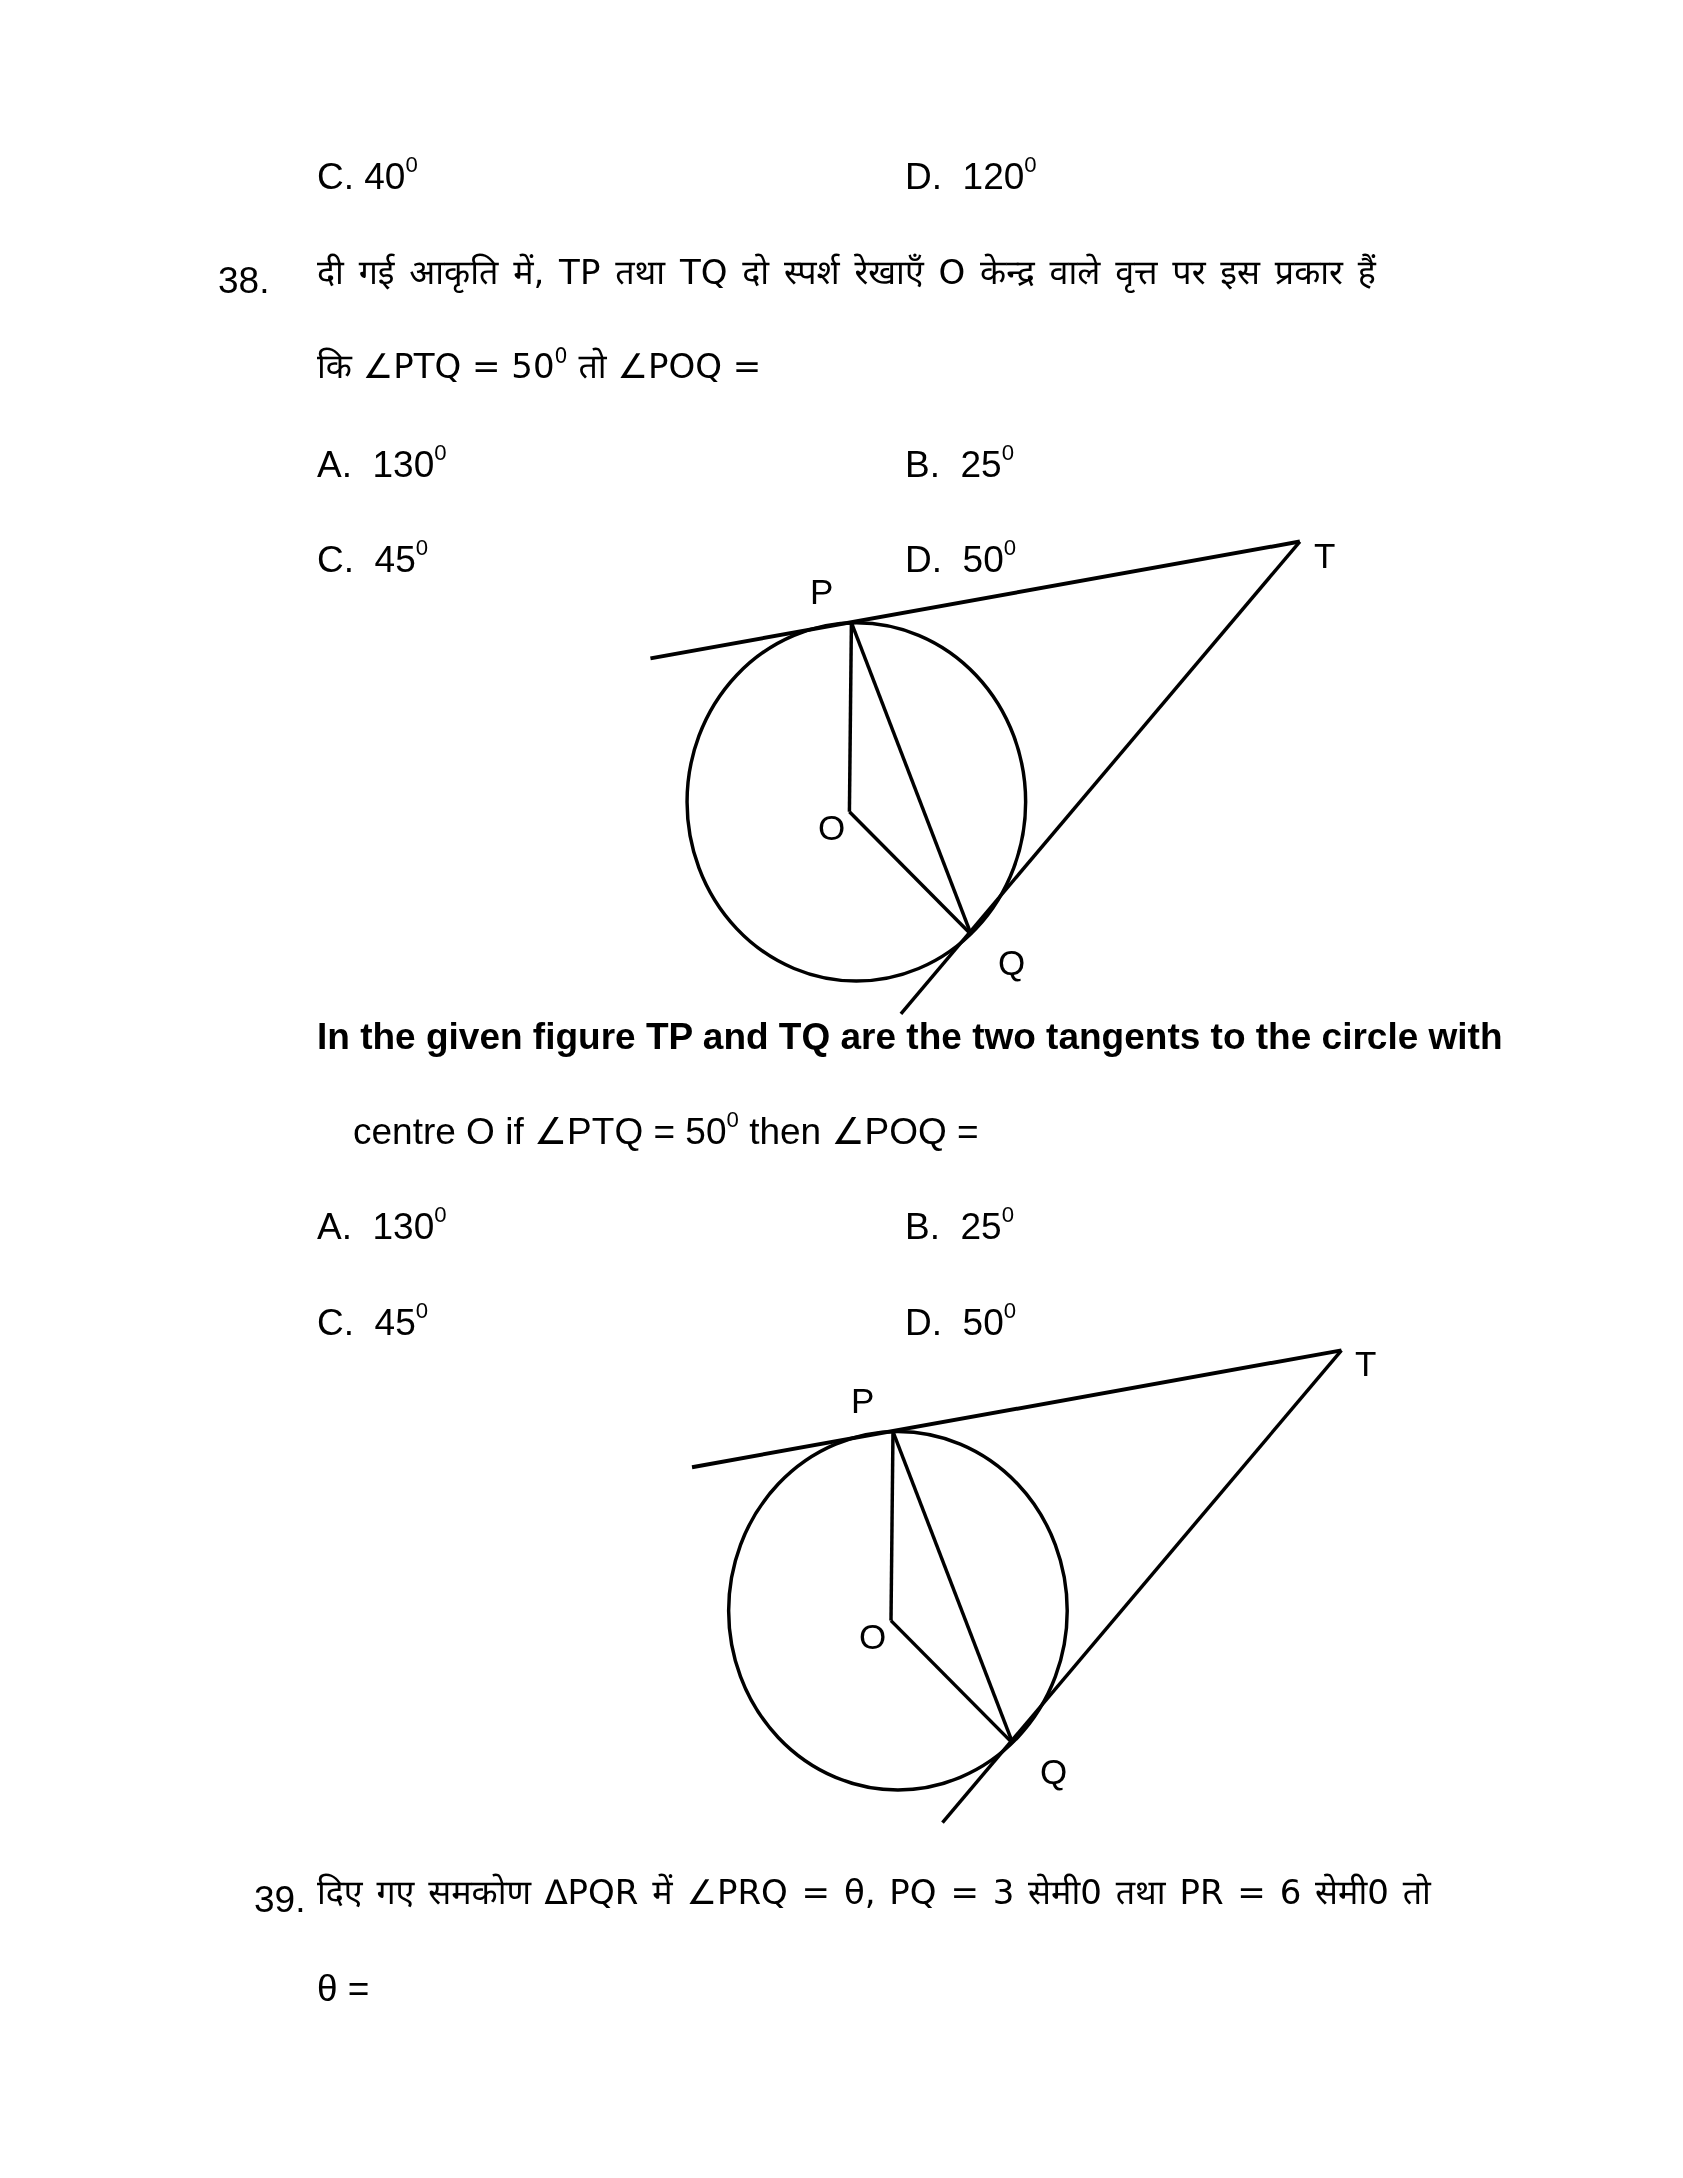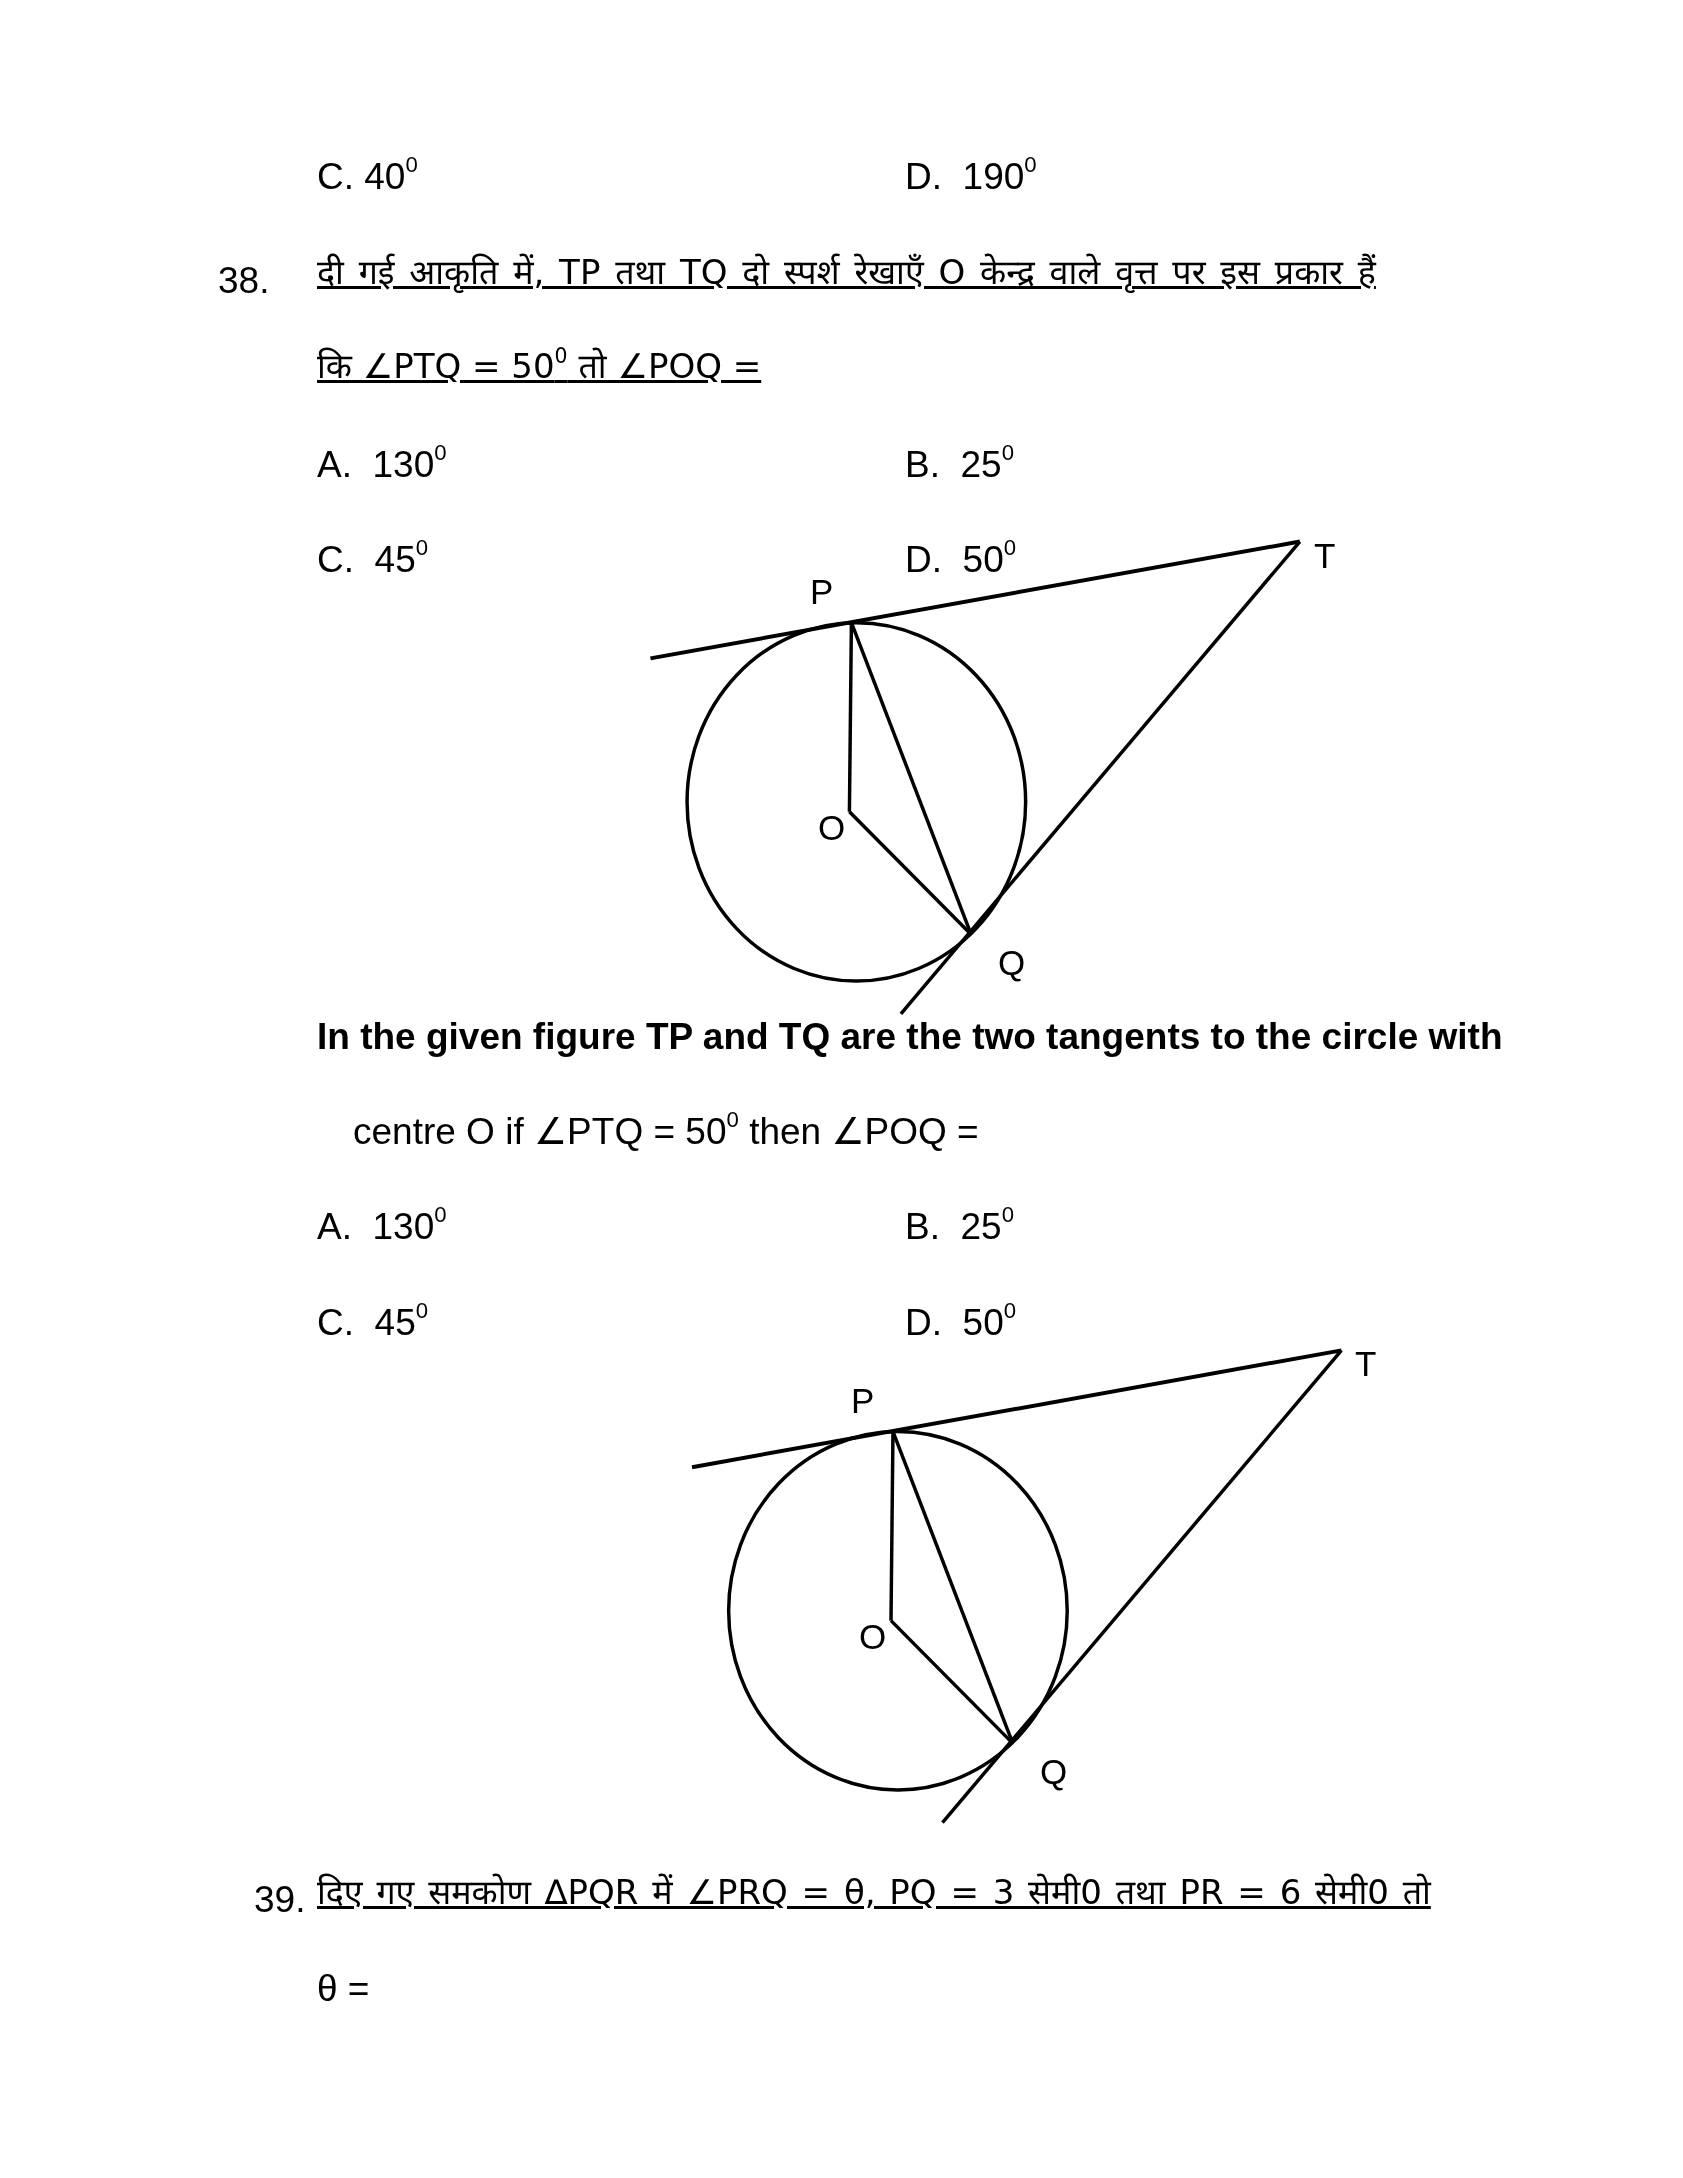--- a/index.html
+++ b/index.html
@@ -1,31 +1,31 @@
 <!DOCTYPE html>
 <html><head>
 <meta charset="utf-8">
 <style>
   html, body { margin:0; padding:0; background:#ffffff; }
   body { width:1683px; height:2178px; position:relative; overflow:hidden;
          font-family:"Liberation Sans", "DejaVu Sans", sans-serif; color:#000; }
   .t { position:absolute; font-size:37px; line-height:1; white-space:nowrap; }
   .num { font-size:37px; }
   sup { font-size:60%; vertical-align:0.75em; line-height:0; }
-  .hi { font-family:"DejaVu Sans", sans-serif; font-size:34px;text-decoration:underline; }
+  .hi { font-family:"DejaVu Sans", sans-serif; font-size:34px; }
   svg.fig { position:absolute; left:0; top:0; }
 </style>
 </head>
 <body>
 
 <div class="t" style="left:317px; top:158px;">
   <span>C.</span>&nbsp;<span>40</span><sup>0</sup>
 </div>
 <div class="t" style="left:905px; top:158px;">
-  <span>D.</span>&nbsp;&nbsp;<span>190</span><sup>0</sup>
+  <span>D.</span>&nbsp;&nbsp;<span>120</span><sup>0</sup>
 </div>
 
 <div class="t num" style="left:218px; top:262px;">38.</div>
 <div class="t hi" style="left:317px; top:255px; word-spacing:4px;">दी गई आकृति में, TP तथा TQ दो स्पर्श रेखाएँ O केन्द्र वाले वृत्त पर इस प्रकार हैं</div>
 <div class="t hi" style="left:317px; top:349px;">
   <span>कि ∠PTQ = 50</span><sup>0</sup><span> तो ∠POQ =</span>
 </div>
 
 <div class="t" style="left:317px; top:446px;">
   <span>A.</span>&nbsp;&nbsp;<span>130</span><sup>0</sup>

